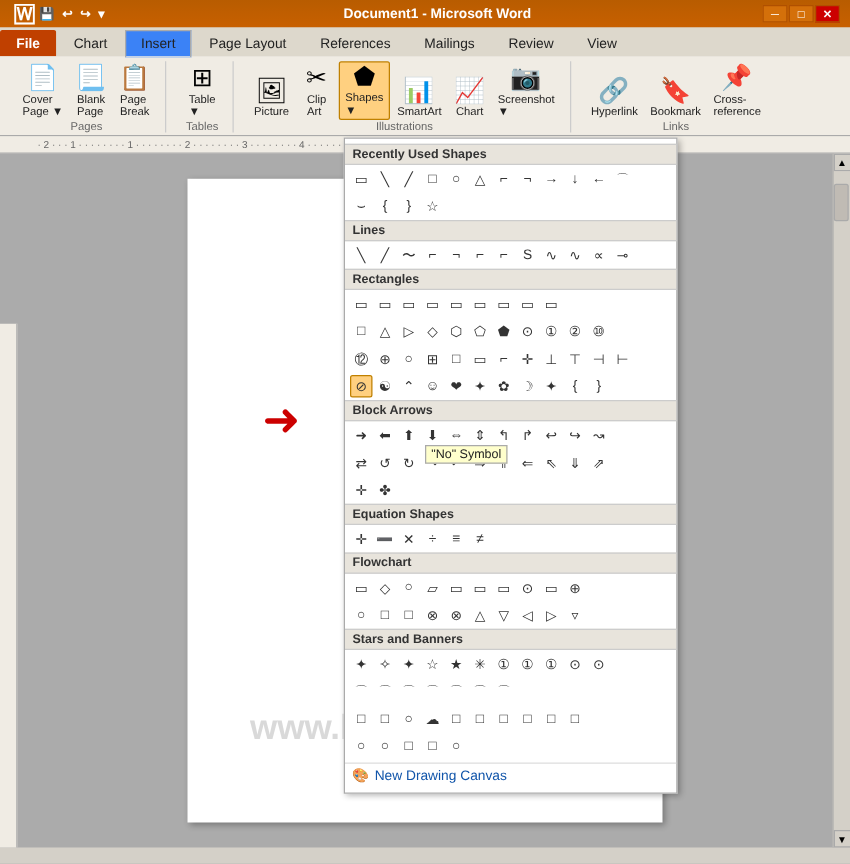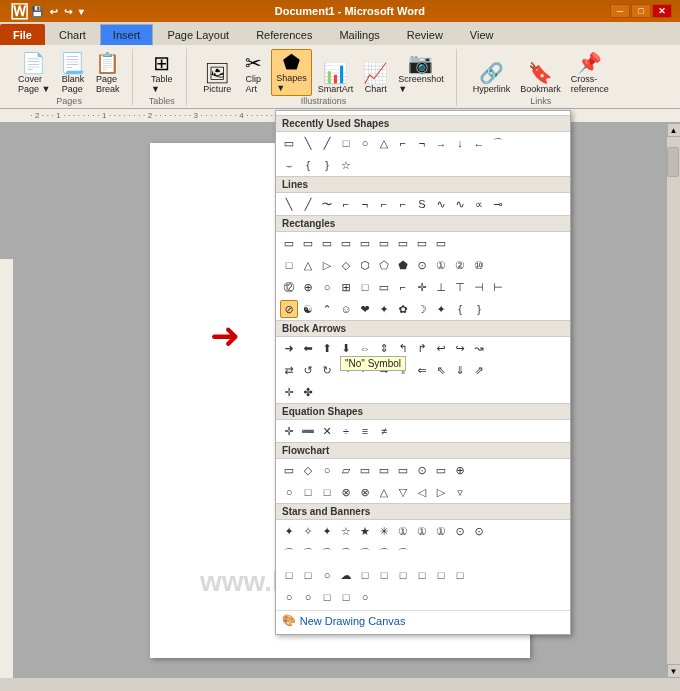--- a/index.html
+++ b/index.html
@@ -76,21 +76,21 @@
     .ribbon-btn-label { font-size: 9px; color: #222; margin-top: 1px; }
 
     
     .shapes-dropdown {
       position: absolute;
       top: 110px;
       left: 275px;
       background: white;
       border: 1px solid #aaa;
       box-shadow: 2px 2px 5px rgba(0,0,0,0.3);
-      width: 296px;
+      width: 267px;
       z-index: 100;
       padding: 4px 0;
     }
     .shapes-section-header {
       background: #e8e4dc;
       font-size: 10px;
       font-weight: bold;
       color: #333;
       padding: 2px 6px;
       border-top: 1px solid #ccc;

